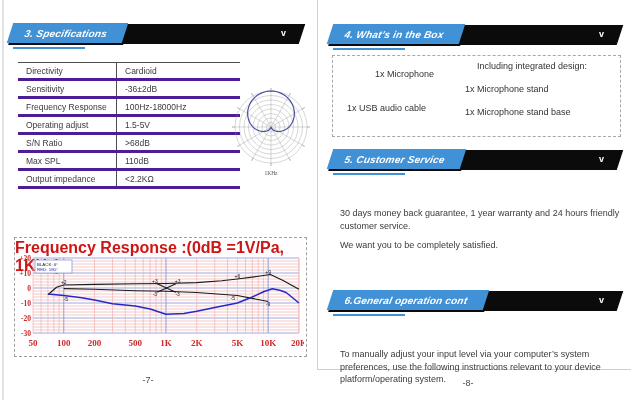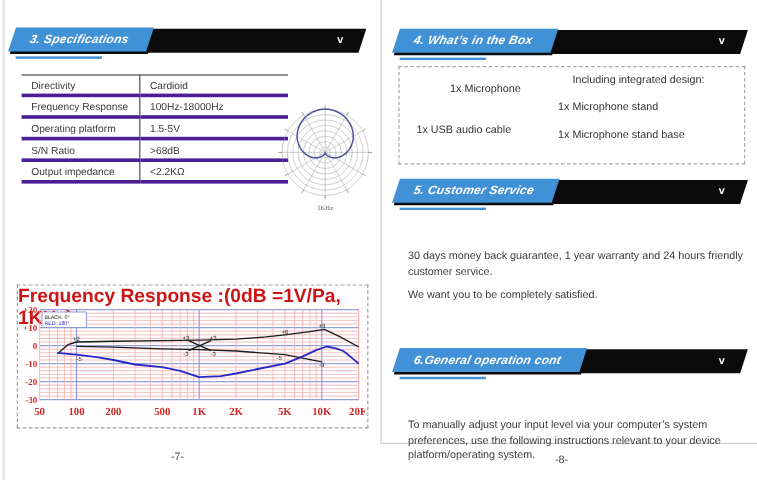--- a/index.html
+++ b/index.html
@@ -56,30 +56,38 @@
     <div class="banner-underline"></div>
   </div>
 
   <table class="spec-table">
     <tbody>
       <tr>
         <td>Directivity</td>
         <td>Cardioid</td>
         </tr>
       <tr>
+        <td>Sensitivity</td>
+        <td>-36±2dB</td>
+        </tr>
+      <tr>
         <td>Frequency Response</td>
         <td>100Hz-18000Hz</td>
         </tr>
       <tr>
-        <td>Operating platform</td>
+        <td>Operating adjust</td>
         <td>1.5-5V</td>
         </tr>
       <tr>
         <td>S/N Ratio</td>
         <td>&gt;68dB</td>
+        </tr>
+      <tr>
+        <td>Max SPL</td>
+        <td>110dB</td>
         </tr>
       <tr>
         <td>Output impedance</td>
         <td>&lt;2.2KΩ</td>
         </tr>
     </tbody>
   </table>
 
   <div class="polar-wrap">
     <svg id="polar-svg" width="88" height="92">

